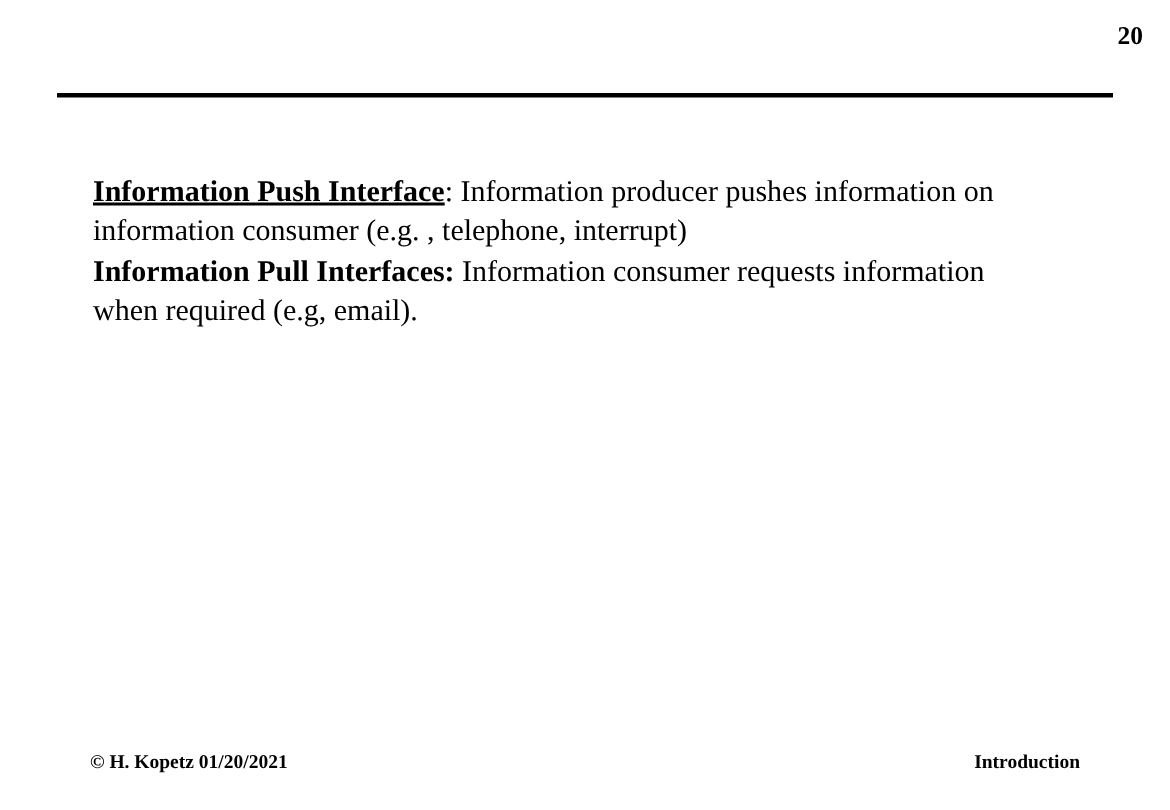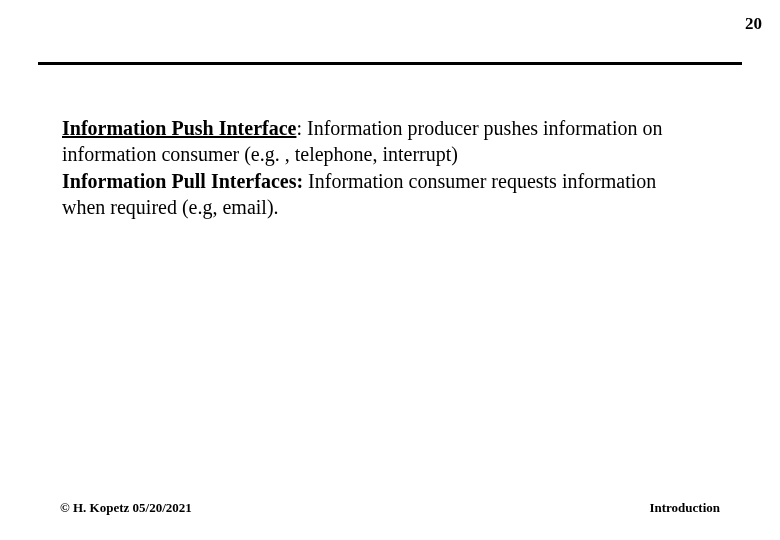--- a/index.html
+++ b/index.html
@@ -92,17 +92,17 @@
   <div class="body-content">
     <div class="para">
       <span class="bold underline">Information Push Interface</span><span>:  Information producer pushes information on information consumer (e.g. , telephone, interrupt)</span>
     </div>
     <div class="para">
       <span class="bold">Information Pull Interfaces:</span><span> Information consumer requests information when  required (e.g, email).</span>
     </div>
   </div>
 
   <div class="footer">
-    <div class="footer-left">© H. Kopetz 05/20/2021</div>
+    <div class="footer-left">© H. Kopetz 01/20/2021</div>
     <div class="footer-center">Introduction</div>
   </div>
 
 </div>
 
 </body></html>

